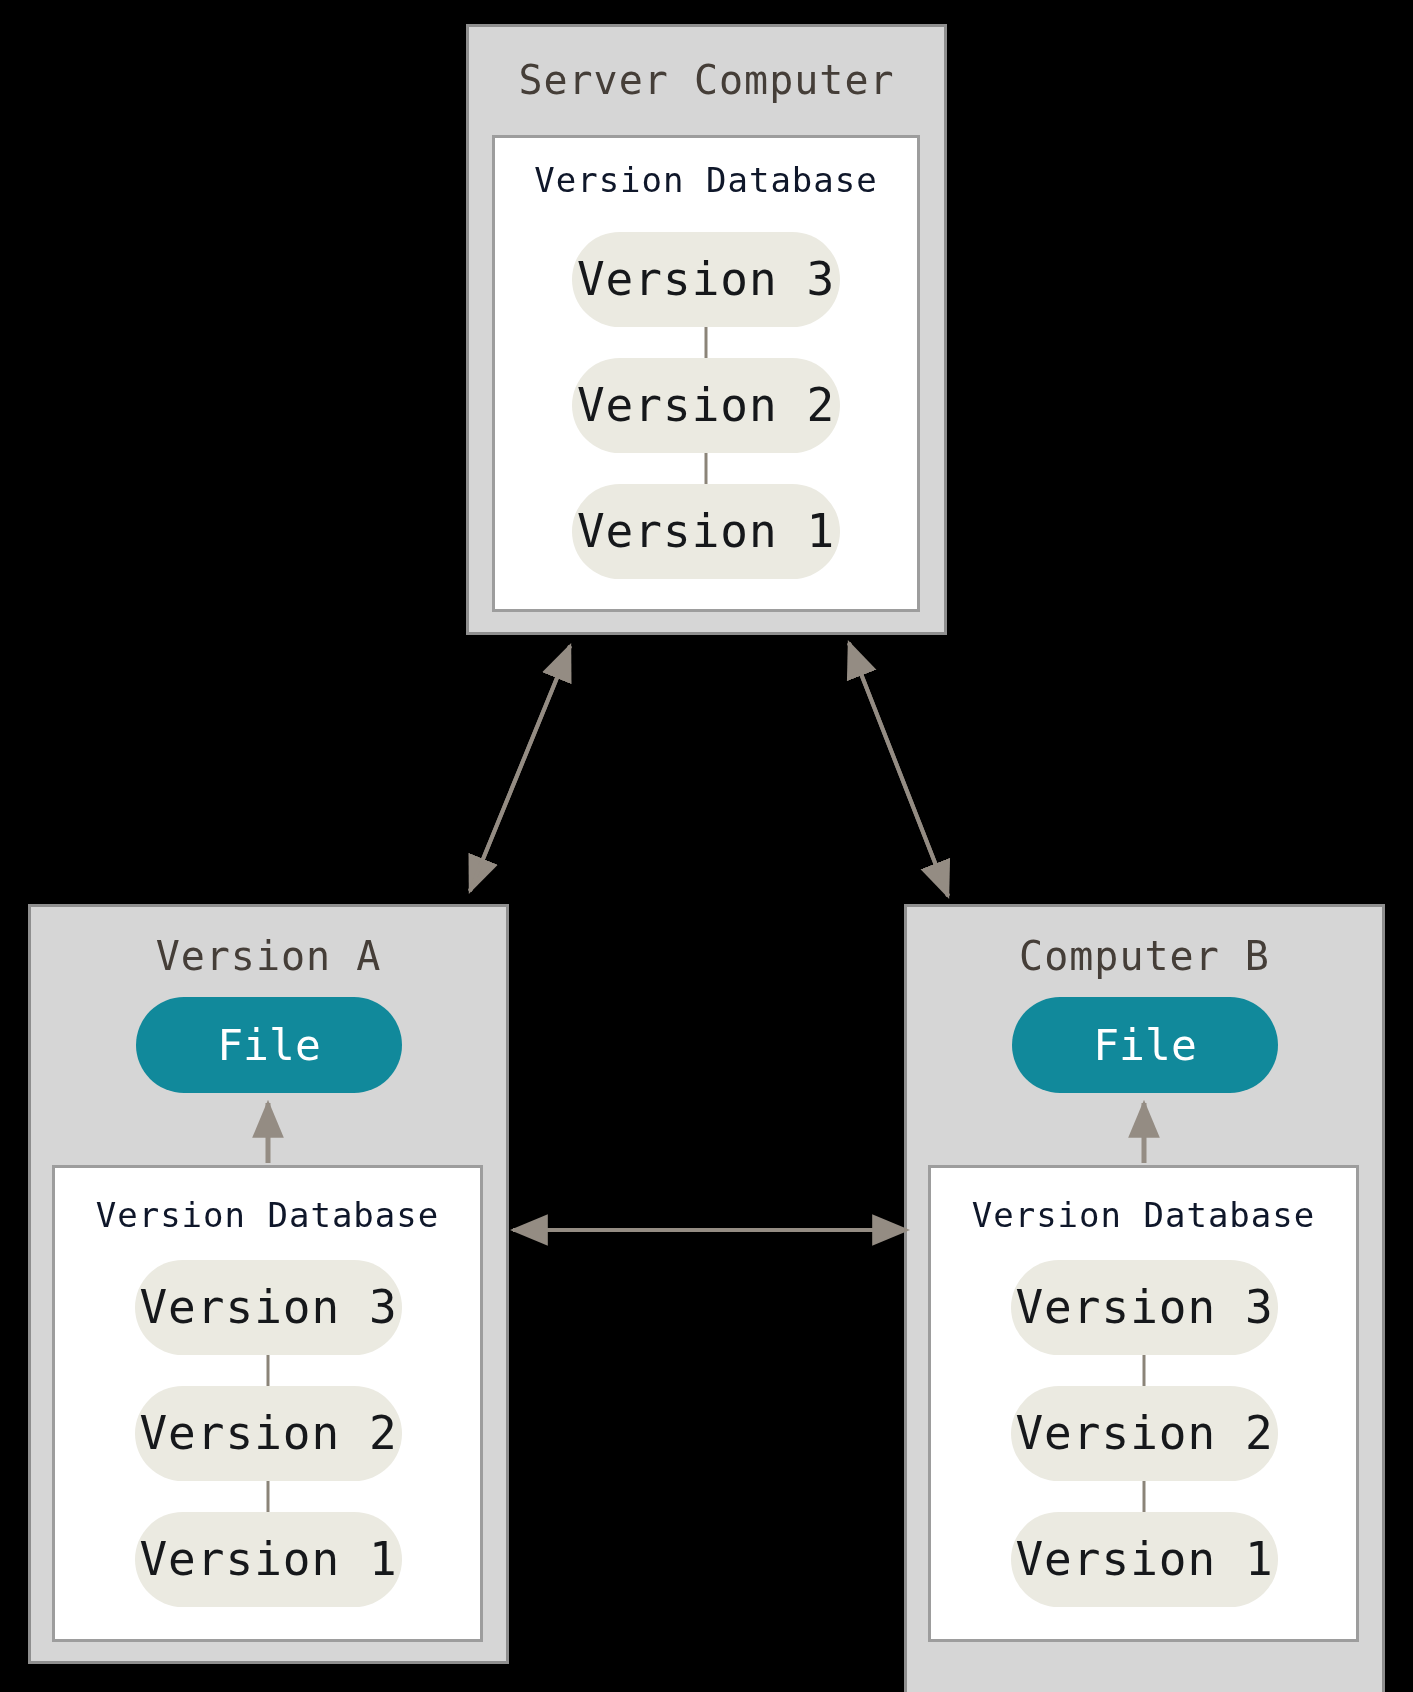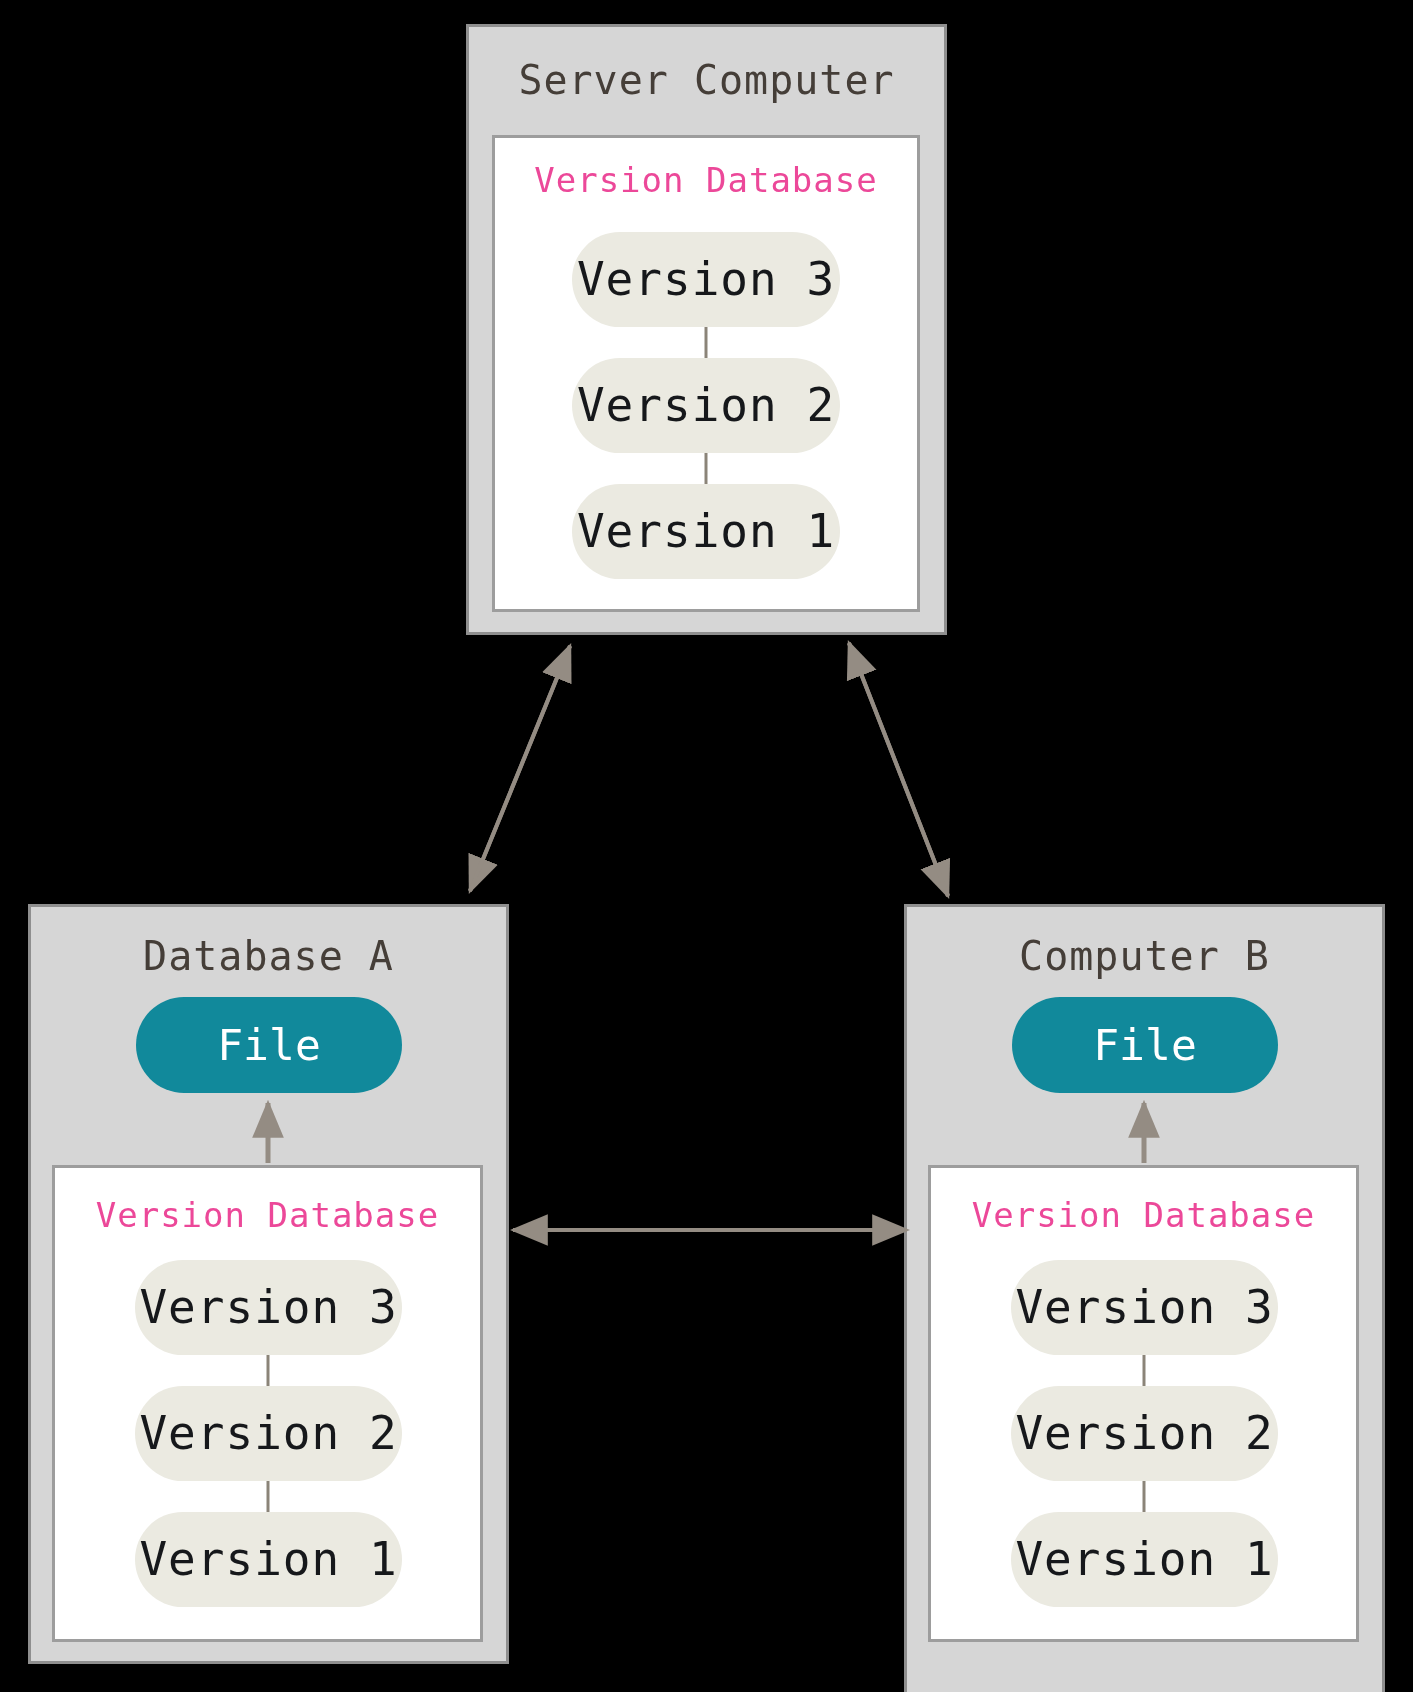--- a/index.html
+++ b/index.html
@@ -16,21 +16,21 @@
     position:absolute;left:0;right:0;text-align:center;
     font-size:40px;line-height:44px;letter-spacing:1px;color:#453e38;
     white-space:nowrap;
   }
   .dbbox{
     position:absolute;background:#ffffff;border:3px solid #9d9d9d;
     box-sizing:border-box;
   }
   .db-label{
     position:absolute;left:0;right:0;text-align:center;
-    font-size:34px;line-height:40px;letter-spacing:1px;color:#ec4899;
+    font-size:34px;line-height:40px;letter-spacing:1px;color:#0f172a;
     white-space:nowrap;
   }
   .pill{
     position:absolute;width:267px;height:95px;left:80px;
     background:#ebeae1;border-radius:48px;
     text-align:center;line-height:95px;font-size:46px;letter-spacing:1px;
     color:#16181b;white-space:nowrap;
   }
   .file-pill{
     position:absolute;width:266px;height:96px;
@@ -76,21 +76,21 @@
     <div class="panel-title">Server Computer</div>
     <div class="dbbox">
       <div class="db-label">Version Database</div>
       <div class="pill v3">Version 3</div>
       <div class="pill v2">Version 2</div>
       <div class="pill v1">Version 1</div>
     </div>
   </div>
 
   <div class="panel computer" id="computer-a">
-    <div class="panel-title">Database A</div>
+    <div class="panel-title">Version A</div>
     <div class="file-pill">File</div>
     <div class="dbbox">
       <div class="db-label">Version Database</div>
       <div class="pill v3">Version 3</div>
       <div class="pill v2">Version 2</div>
       <div class="pill v1">Version 1</div>
     </div>
   </div>
 
   <div class="panel computer" id="computer-b">

